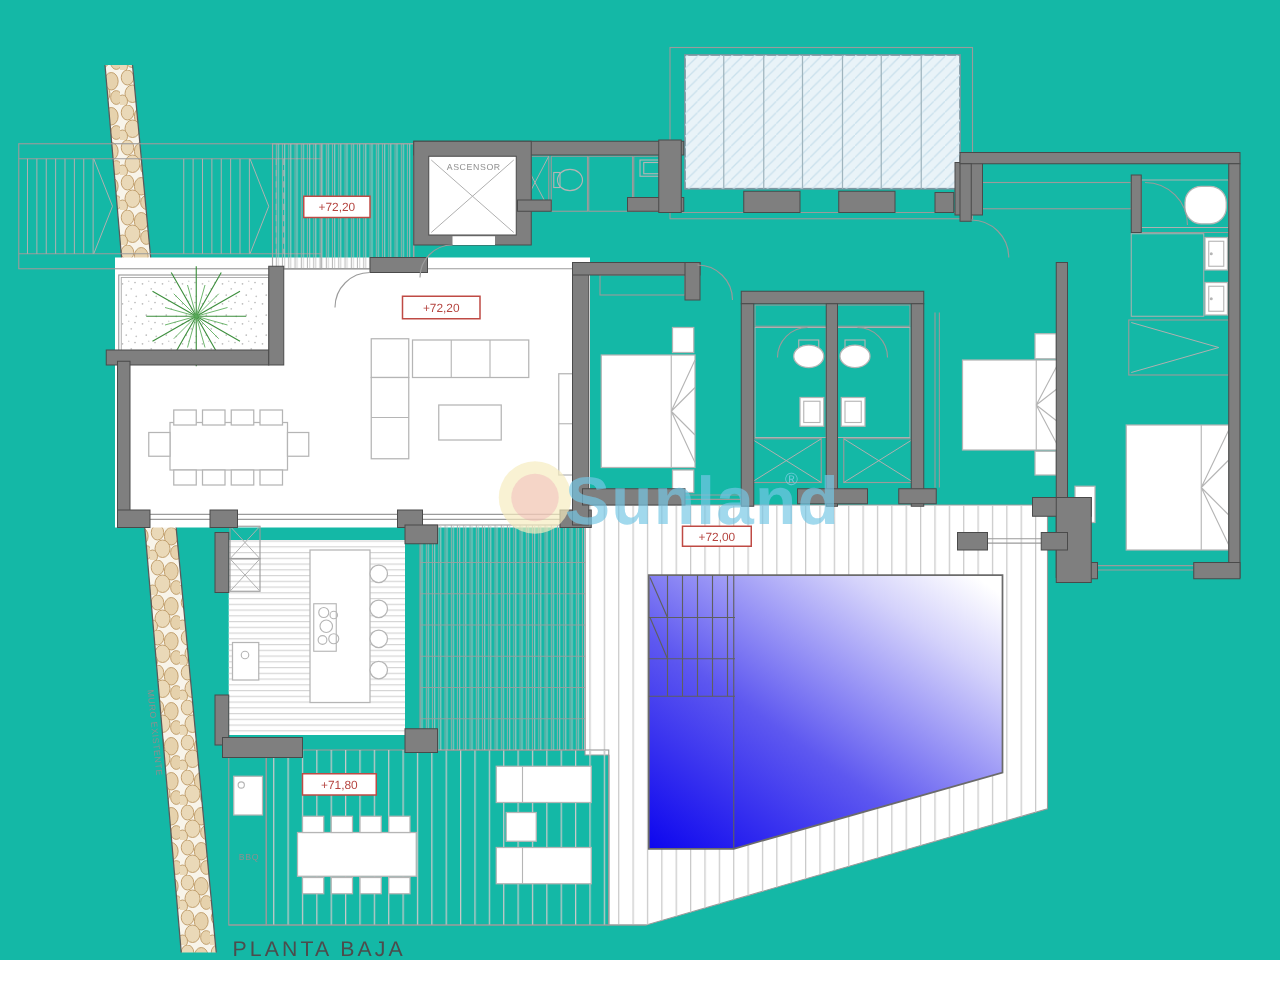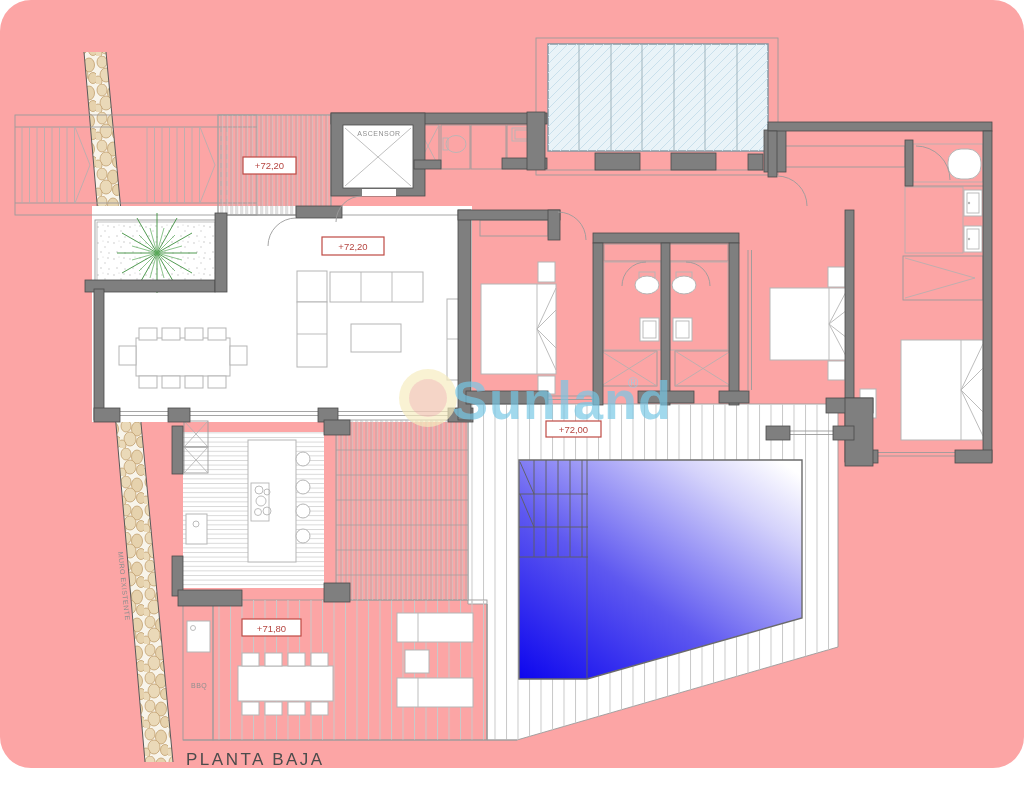--- a/index.html
+++ b/index.html
@@ -1,17 +1,17 @@
 <!DOCTYPE html>
 <html><head>
 <meta charset="utf-8">
 <style>
   html,body{margin:0;padding:0;background:#ffffff;}
-  #canvas{position:relative;width:1024px;height:768px;background:#fca5a5;overflow:hidden;
-          font-family:"Liberation Sans",sans-serif;border-radius:31px;}
+  #canvas{position:relative;width:1024px;height:768px;background:#14b8a6;overflow:hidden;
+          font-family:"Liberation Sans",sans-serif;}
   svg{display:block;}
   svg text{font-family:"Liberation Sans",sans-serif;}
   .thin{stroke:#9b9b9b;stroke-width:0.9;fill:none;}
   .thin2{stroke:#b0b0b0;stroke-width:0.8;fill:none;}
   .furn{stroke:#b5b5b5;stroke-width:1;fill:#ffffff;}
   .furnl{stroke:#b5b5b5;stroke-width:0.9;fill:none;}
   .wall{fill:#7f7f7f;stroke:#4a4a4a;stroke-width:0.8;}
   .lvlbox{fill:#ffffff;stroke:#bf4a44;stroke-width:1.2;}
   .lvltxt{fill:#b54540;font-size:9.5px;text-anchor:middle;}
   .roomtxt{fill:#8f8f8f;font-size:7px;letter-spacing:0.5px;}

